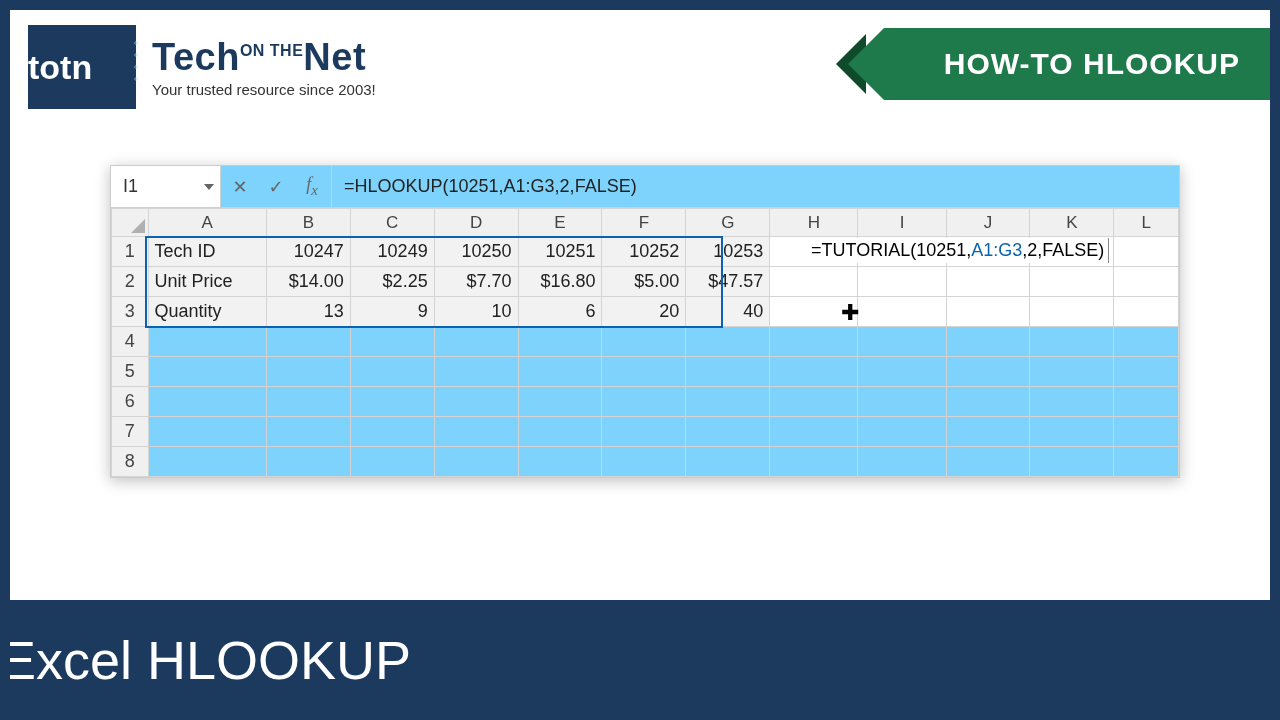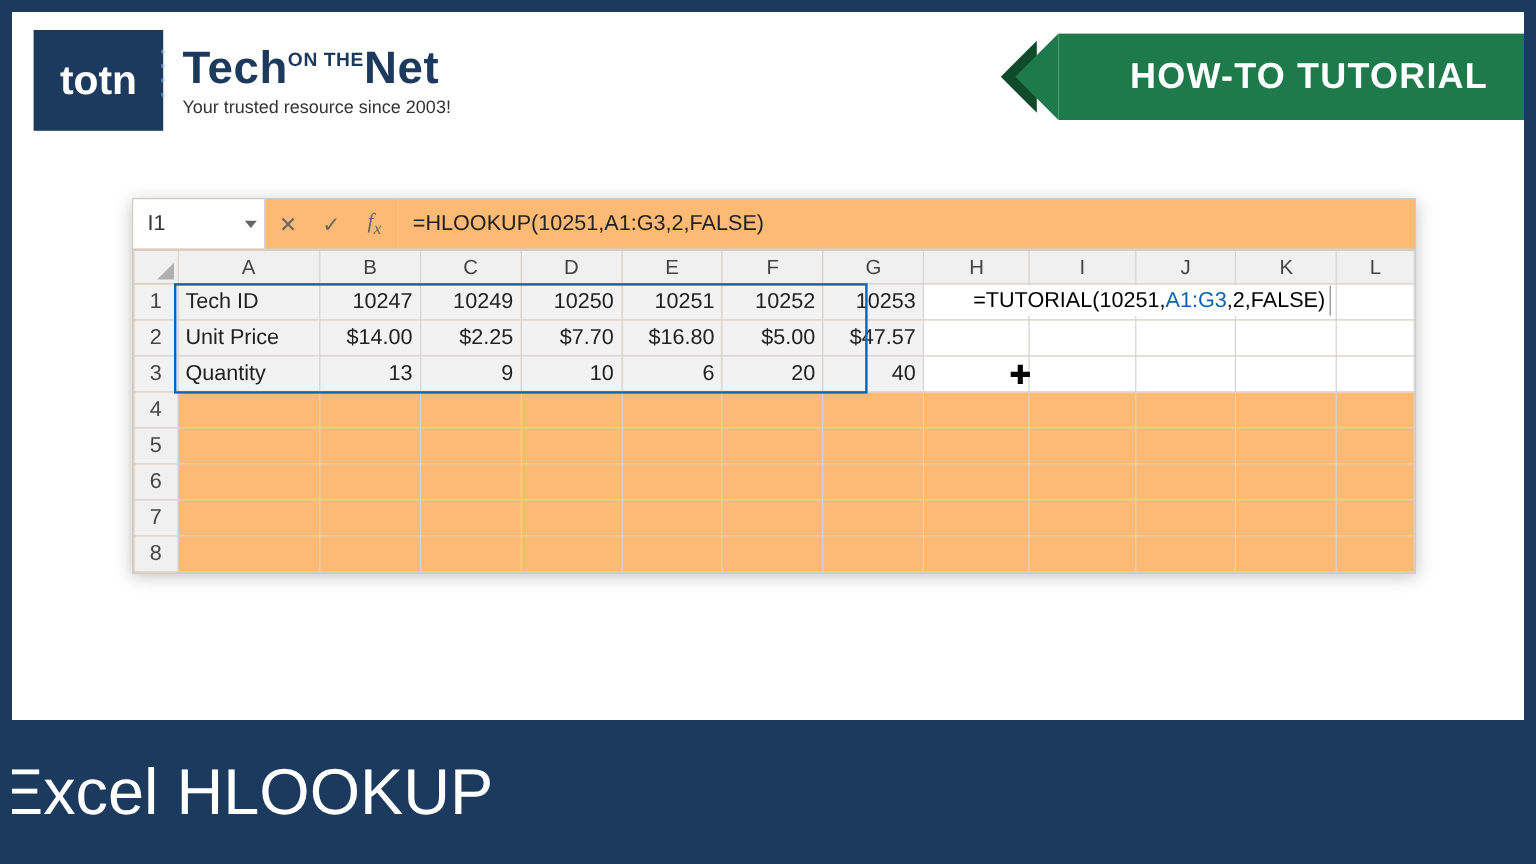--- a/index.html
+++ b/index.html
@@ -17,21 +17,21 @@
     position: absolute;
     top: 15px; left: 18px;
     display: flex;
     align-items: center;
     gap: 16px;
   }
   .logo-box {
     width: 108px; height: 84px;
     background: #1c3a5e;
     color: #fff;
-    display: flex; align-items: center; justify-content: center;
+    display: flex; align-items: center; 
     font-size: 34px; font-weight: 600;
     position: relative;
   }
   .logo-box::after{
     content:"";
     position:absolute;
     right:-8px; top:12px;
     width:16px; height:60px;
     background:
       radial-gradient(circle at 50% 10%, #9bd3f0 2px, transparent 2px),
@@ -75,21 +75,21 @@
     border-top:30px solid transparent;
     border-bottom:30px solid transparent;
     border-right:30px solid #0f4a2a;
     z-index:-1;
   }
   
   .sheet{
     position:absolute;
     top:155px; left:100px;
     width:1070px;
-    background:#fdba74;
+    background:#7dd3fc;
     border:1px solid #ccc;
     box-shadow: 0 3px 14px rgba(0,0,0,.25);
   }
   .fbar{
     display:flex; align-items:center;
     height:42px;
     border-bottom:1px solid #d0d0d0;
     font-size:18px;
     color:#333;
   }
@@ -213,21 +213,21 @@
   <div class="logo-text">
     <div class="l1">
       <span>Tech</span><span class="small">ON THE</span><span>Net</span>
     </div>
     <div class="tag">Your trusted resource since 2003!</div>
   </div>
 </div>
 
 <div class="ribbon-wrap">
   <div class="ribbon">
-      <span>HOW-TO TUTORIAL</span>
+      <span>HOW-TO HLOOKUP</span>
     </div>
 </div>
 
 <div class="sheet">
   <div class="fbar">
     <div class="namebox">
       <span>I1</span>
       <span class="dd"></span>
     </div>
     <div class="fbtns">

